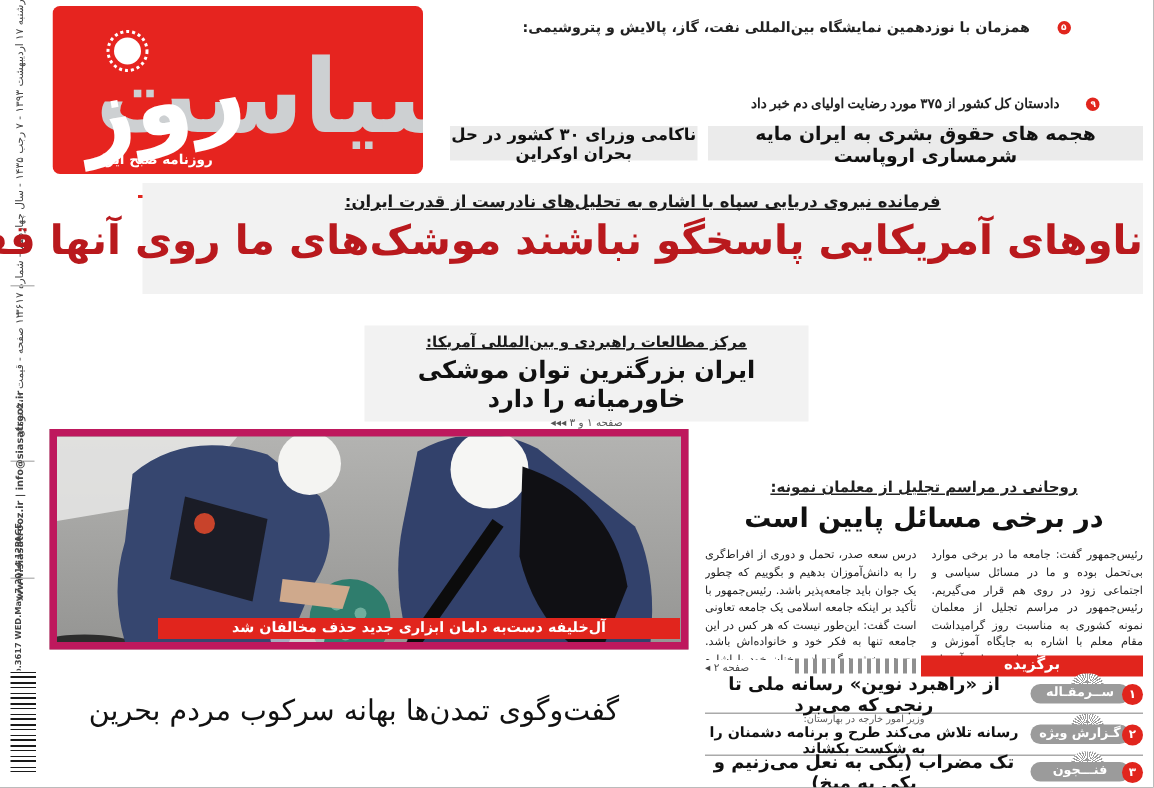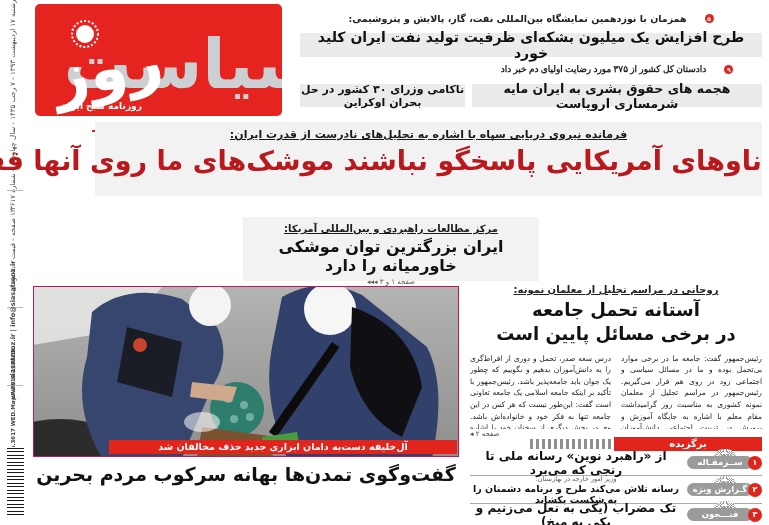--- a/index.html
+++ b/index.html
@@ -43,35 +43,35 @@
   #lead-headline { font-size:27px; font-weight:bold; color:#b9191d; white-space:nowrap; letter-spacing:-0.3px; }
   #lead-sub {
     position:absolute; left:243px; top:217px; width:296px; height:64px;
     background:#f2f2f2; text-align:center; padding-top:6px;
   }
   #lead-sub-kicker { font-size:10px; font-weight:bold; color:#1a1a1a; text-decoration:underline; margin-bottom:3px; }
   #lead-sub-headline { font-size:16px; font-weight:bold; color:#111; }
   #lead-pageref { font-size:7px; color:#555; margin-top:3px; }
   
   #photo-frame {
-    position:absolute; left:33px; top:286px; width:426px; height:171px;
-    border:1px solid #be185d; overflow:hidden; background:#a9a9a7;
+    position:absolute; left:33px; top:286px; width:426px; height:147px;
+    border:5px solid #be185d; overflow:hidden; background:#a9a9a7;
   }
   #photo-caption {
     position:absolute; right:1px; bottom:2px; width:348px; height:14px;
     background:#e1251d; color:#fff; font-size:9.5px; font-weight:bold;
     text-align:center; line-height:14px;
   }
   #bahrain-headline {
-    position:absolute; left:33px; top:463px; width:426px;
-    text-align:center; font-size:19px; font-weight:bold; color:#111;
+    position:absolute; left:23px; top:463px; width:426px;
+    text-align:center; font-size:19px; font-weight:normal; color:#111;
   }
   
   #rouhani { position:absolute; left:470px; top:284px; width:292px; text-align:center; }
-  #rouhani-kicker { font-size:10px; font-weight:bold; color:#222; text-decoration:underline; margin-bottom:3px; }
+  #rouhani-kicker { font-size:10px; font-weight:bold; color:#222; text-decoration:underline; margin-bottom:3px;margin-top:36px; }
   .rouhani-h { font-size:18px; font-weight:bold; color:#111; line-height:1.35; }
   #rouhani-body {
     display:flex; direction:rtl; gap:10px; margin-top:6px; height:76px; overflow:hidden;
     font-size:7.5px; line-height:1.55; color:#222; text-align:justify;
   }
   #rouhani-body > div { flex:1; }
   #rouhani-pageref { text-align:left; font-size:7px; color:#444; margin-top:1px; }
   
   #highlights { position:absolute; left:470px; top:437px; width:292px; }
   #hl-header { position:relative; height:14px; }
@@ -132,21 +132,20 @@
       <circle cx="50" cy="30" r="13" fill="none" stroke="#ffffff" stroke-width="2" stroke-dasharray="2 2"></circle>
       <text x="66" y="105" font-size="9" font-weight="bold" fill="#ffffff" text-anchor="middle">روزنامه صبح ایران</text>
     </svg>
   </div>
   <div id="masthead-rule"></div>
 
   <div class="kick-row" style="left:300px; top:13px; width:462px;">
     <span class="dot">۵</span>
     <span class="ktext">همزمان با نوزدهمین نمایشگاه بین‌المللی نفت، گاز، پالایش و پتروشیمی:</span>
   </div>
-  <div class="graybar" style="left:300px; top:33px; width:462px; height:24px; font-size:14px;">طرح افزایش یک میلیون بشکه‌ای ظرفیت تولید نفت ایران کلید خورد</div>
 
   <div class="kick-row" style="left:472px; top:64px; width:290px;">
     <span class="dot">۹</span>
     <span class="ktext" style="font-size:9px;font-family:Liberation Serif, serif;">دادستان کل کشور از ۳۷۵ مورد رضایت اولیای دم خبر داد</span>
   </div>
   <div class="graybar" style="left:472px; top:84px; width:290px; height:23px; font-size:12.5px;">هجمه های حقوق بشری به ایران مایه شرمساری اروپاست</div>
 
   <div class="graybar" style="left:300px; top:84px; width:165px; height:23px; font-size:11px;">ناکامی وزرای ۳۰ کشور در حل بحران اوکراین</div>
 
   <div id="lead-band">
@@ -190,21 +189,20 @@
       <path d="M160,95 L205,100 L200,115 L158,110 Z" fill="#cfa98c"></path>
       <ellipse cx="170" cy="135" rx="18" ry="10" fill="#ffffff" opacity="0.55"></ellipse>
       <path d="M230,150 L265,145 L268,160 L232,165 Z" fill="#4a9a3f"></path>
     </svg>
     <div id="photo-caption">آل‌خلیفه دست‌به دامان ابزاری جدید حذف مخالفان شد</div>
   </div>
   <div id="bahrain-headline">گفت‌وگوی تمدن‌ها بهانه سرکوب مردم بحرین</div>
 
   <div id="rouhani">
     <div id="rouhani-kicker">روحانی در مراسم تجلیل از معلمان نمونه:</div>
-    <div class="rouhani-h">آستانه تحمل جامعه</div>
     <div class="rouhani-h">در برخی مسائل پایین است</div>
     <div id="rouhani-body">
       <div>رئیس‌جمهور گفت: جامعه ما در برخی موارد بی‌تحمل بوده و ما در مسائل سیاسی و اجتماعی زود در روی هم قرار می‌گیریم. رئیس‌جمهور در مراسم تجلیل از معلمان نمونه کشوری به مناسبت روز گرامیداشت مقام معلم با اشاره به جایگاه آموزش و پرورش در تربیت اجتماعی دانش‌آموزان گفت: ما در جامعه‌ای هستیم که باید به جوان و نوجوان مدارا، تحمل و سعه صدر را با بیان و عمل خود بیاموزیم. روحانی اضافه کرد: باید بدانیم که چگونه می‌توان در کلاس</div>
       <div>درس سعه صدر، تحمل و دوری از افراط‌گری را به دانش‌آموزان بدهیم و بگوییم که چطور یک جوان باید جامعه‌پذیر باشد. رئیس‌جمهور با تأکید بر اینکه جامعه اسلامی یک جامعه تعاونی است گفت: این‌طور نیست که هر کس در این جامعه تنها به فکر خود و خانواده‌اش باشد. وی در بخش دیگری از سخنان خود با اشاره به جایگاه معلم در دفاع از کشور در طول هشت سال جنگ تحمیلی اظهار داشت: این همان مسئله‌ای است که نشان می‌دهد معلم چه مقامی برای ملت خویش است.</div>
     </div>
     <div id="rouhani-pageref">صفحه ۲ ◂</div>
   </div>
 
   <div id="highlights">
     <div id="hl-header">

